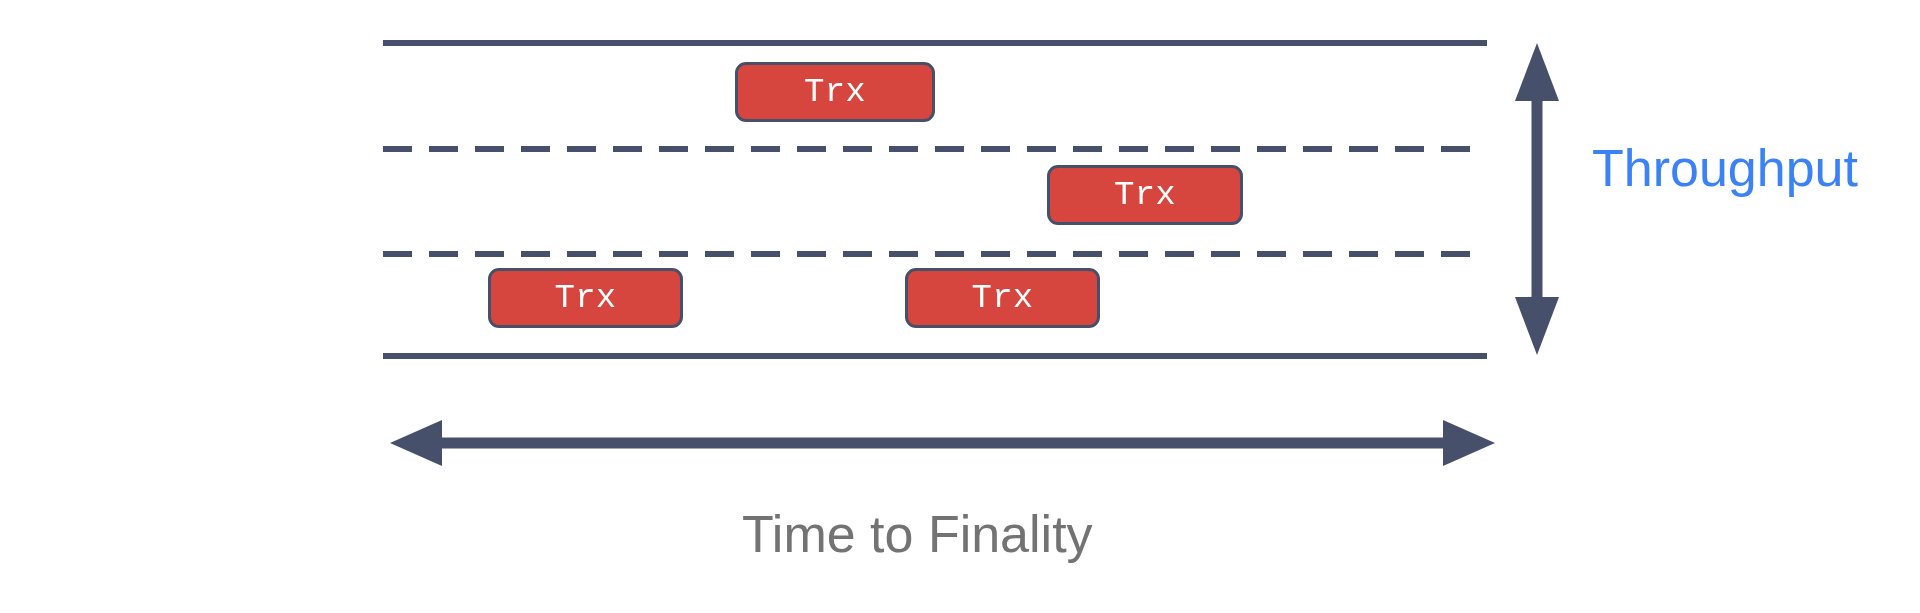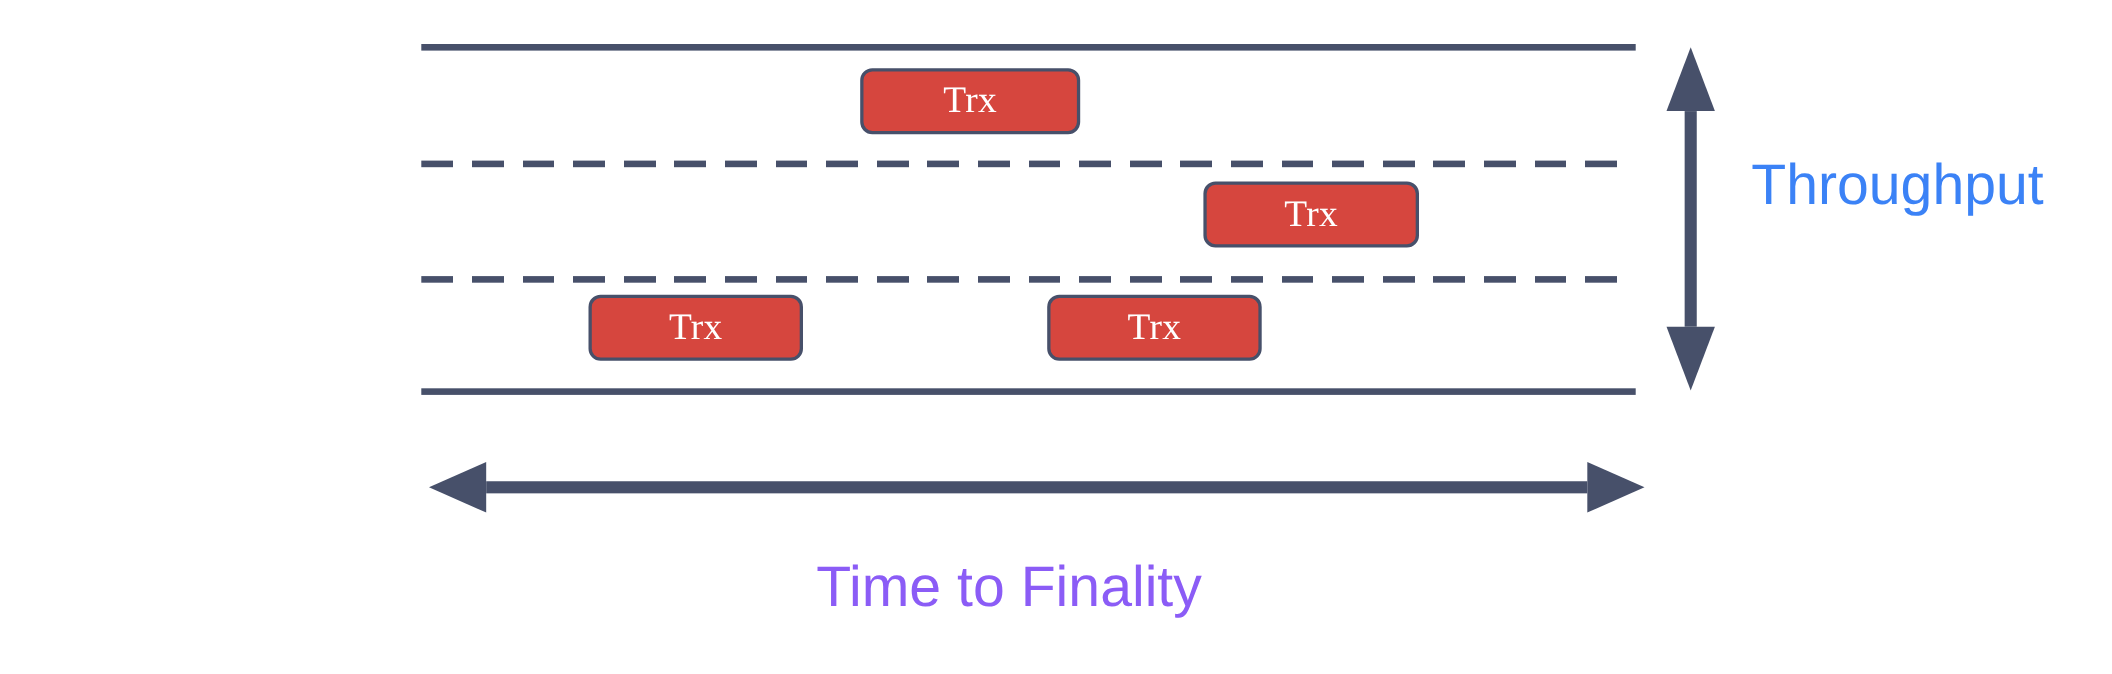--- a/index.html
+++ b/index.html
@@ -43,24 +43,23 @@
     position: absolute;
     box-sizing: border-box;
     background: #D6463E;
     border: 3px solid #47506A;
     border-radius: 11px;
     display: flex;
     align-items: center;
     justify-content: center;
     color: #ffffff;
     font-size: 34px;
-    font-family: Liberation Serif, serif;
+    font-family: Liberation Mono, monospace;
     letter-spacing: 0.3px;
     line-height: 1;
-    margin-left: 47px;
   }
 
   
   .axis-label {
     position: absolute;
     color: #000000;
     font-family: "Liberation Sans", sans-serif;
     font-size: 52px;
     line-height: 1;
     white-space: nowrap;
@@ -106,15 +105,15 @@
   <div class="axis-label" id="label-vertical" style="left: 1592px; top: 142px; color: #3b82f6;">Throughput</div>
 
   <svg class="arrow-svg" id="horizontal-arrow" xmlns="http://www.w3.org/2000/svg" width="1105" height="90" style="left: 390px; top: 403px;">
     <g id="horizontal-arrow-group" fill="#47506A" stroke="none">
         <rect x="52" y="34.5" width="1001" height="11"></rect>
         <polygon points="0,40 52,17 52,63"></polygon>
         <polygon points="1105,40 1053,17 1053,63"></polygon>
       </g>
   </svg>
 
-  <div class="axis-label" id="label-horizontal" style="left: 742px; top: 508px; color: #8b5cf6;">Time to Finality</div>
+  <div class="axis-label" id="label-horizontal" style="left: 742px; top: 508px; color: #737373;">Time to Finality</div>
 
 </div>
 
 </body></html>

